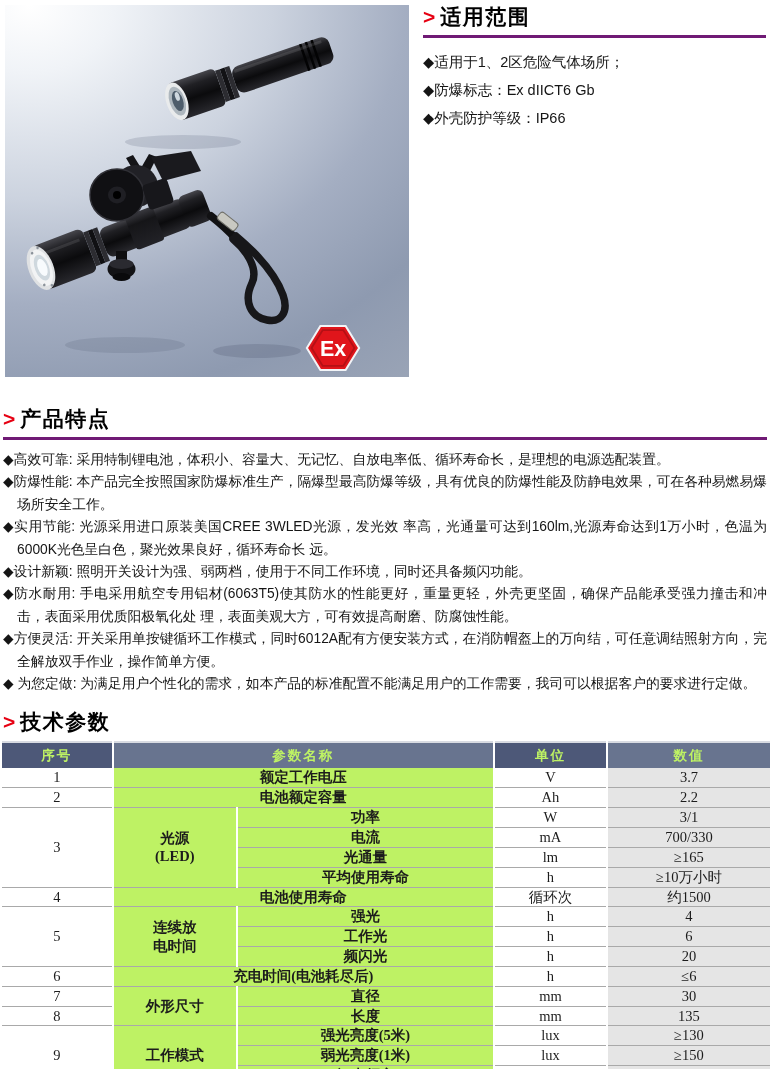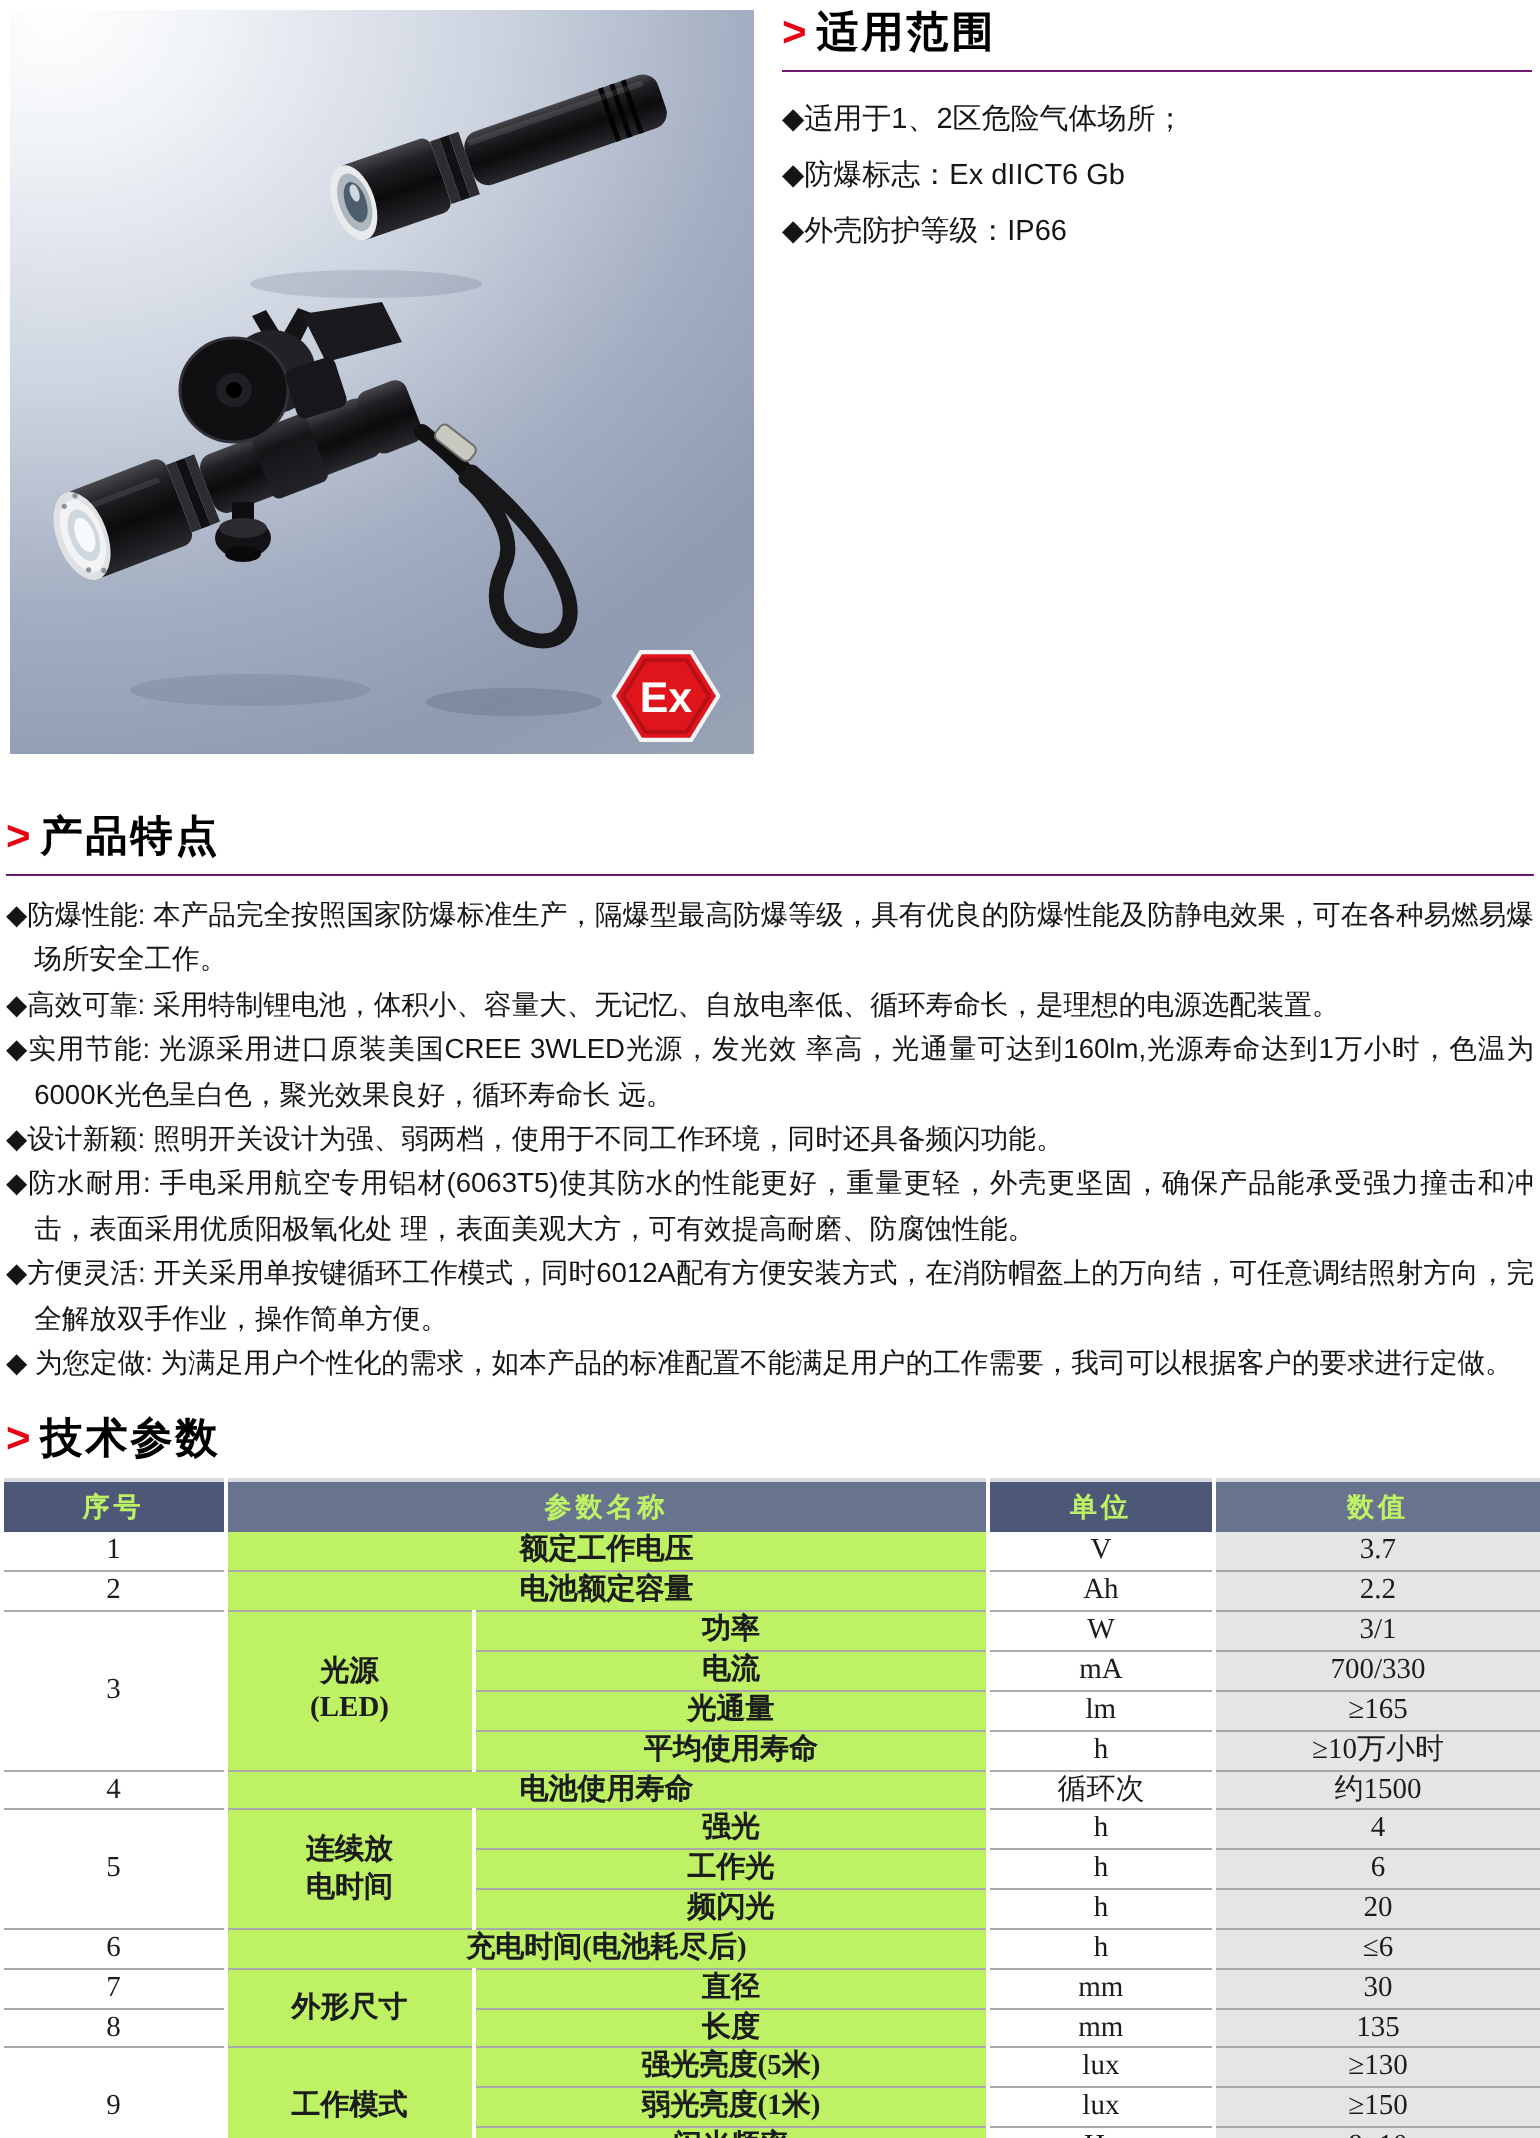--- a/index.html
+++ b/index.html
@@ -9,33 +9,33 @@
     overflow:hidden;
     position:relative;
     font-family:"Liberation Sans","DejaVu Sans",sans-serif;
     color:#141414;
   }
 
   
   .top { display:flex; padding:5px 0 0 5px; box-sizing:border-box; }
 
   .image-panel {
-    width:372px; height:372px; flex:none; position:relative;
+    width:404px; height:372px; flex:none; position:relative;
     background:
       radial-gradient(150% 130% at 6% 0%,
         #ffffff 0%, #f0f3f7 14%, #ccd3df 40%, #a4aec2 62%, #8e9ab0 82%, #9aa4b6 100%);
   }
   .image-panel svg { display:block; }
   .ex-badge { position:absolute; left:300px; top:318px; width:56px; height:50px; }
 
   .right-col { width:393px; box-sizing:border-box; padding:0 4px 0 14px; }
 
   .sec-title {
     font-size:21px; font-weight:bold; color:#000; letter-spacing:1.5px;
-    padding-bottom:6px; border-bottom:1px solid #701a75;
+    padding-bottom:6px; border-bottom:3px solid #701a75;
     line-height:24px;
   }
   .sec-title .gt { color:#e60012; margin-right:5px; letter-spacing:0; font-weight:bold; }
 
   .app-list { margin-top:10px; }
   .app-item {
     margin:0; font-size:14.5px; line-height:28px; text-align:justify;
     padding-left:1.02em; text-indent:-1.02em; color:#151515;
   }
 
@@ -186,22 +186,22 @@
         <p class="app-item">◆外壳防护等级：IP66</p>
       </div>
   </div>
 </div>
 
 <div class="features-sec">
   <div class="sec-title">
     <span class="gt">&gt;</span><span>产品特点</span>
   </div>
   <div class="features-list">
+      <p class="feat-item">◆高效可靠: 采用特制锂电池，体积小、容量大、无记忆、自放电率低、循环寿命长，是理想的电源选配装置。</p>
       <p class="feat-item">◆防爆性能: 本产品完全按照国家防爆标准生产，隔爆型最高防爆等级，具有优良的防爆性能及防静电效果，可在各种易燃易爆场所安全工作。</p>
-      <p class="feat-item">◆高效可靠: 采用特制锂电池，体积小、容量大、无记忆、自放电率低、循环寿命长，是理想的电源选配装置。</p>
       <p class="feat-item">◆实用节能: 光源采用进口原装美国CREE 3WLED光源，发光效 率高，光通量可达到160lm,光源寿命达到1万小时，色温为 6000K光色呈白色，聚光效果良好，循环寿命长 远。</p>
       <p class="feat-item">◆设计新颖: 照明开关设计为强、弱两档，使用于不同工作环境，同时还具备频闪功能。</p>
       <p class="feat-item">◆防水耐用: 手电采用航空专用铝材(6063T5)使其防水的性能更好，重量更轻，外壳更坚固，确保产品能承受强力撞击和冲击，表面采用优质阳极氧化处 理，表面美观大方，可有效提高耐磨、防腐蚀性能。</p>
       <p class="feat-item">◆方便灵活: 开关采用单按键循环工作模式，同时6012A配有方便安装方式，在消防帽盔上的万向结，可任意调结照射方向，完全解放双手作业，操作简单方便。</p>
       <p class="feat-item">◆ 为您定做: 为满足用户个性化的需求，如本产品的标准配置不能满足用户的工作需要，我司可以根据客户的要求进行定做。</p>
     </div>
 </div>
 
 <div class="tech-sec">
   <div class="sec-title">

